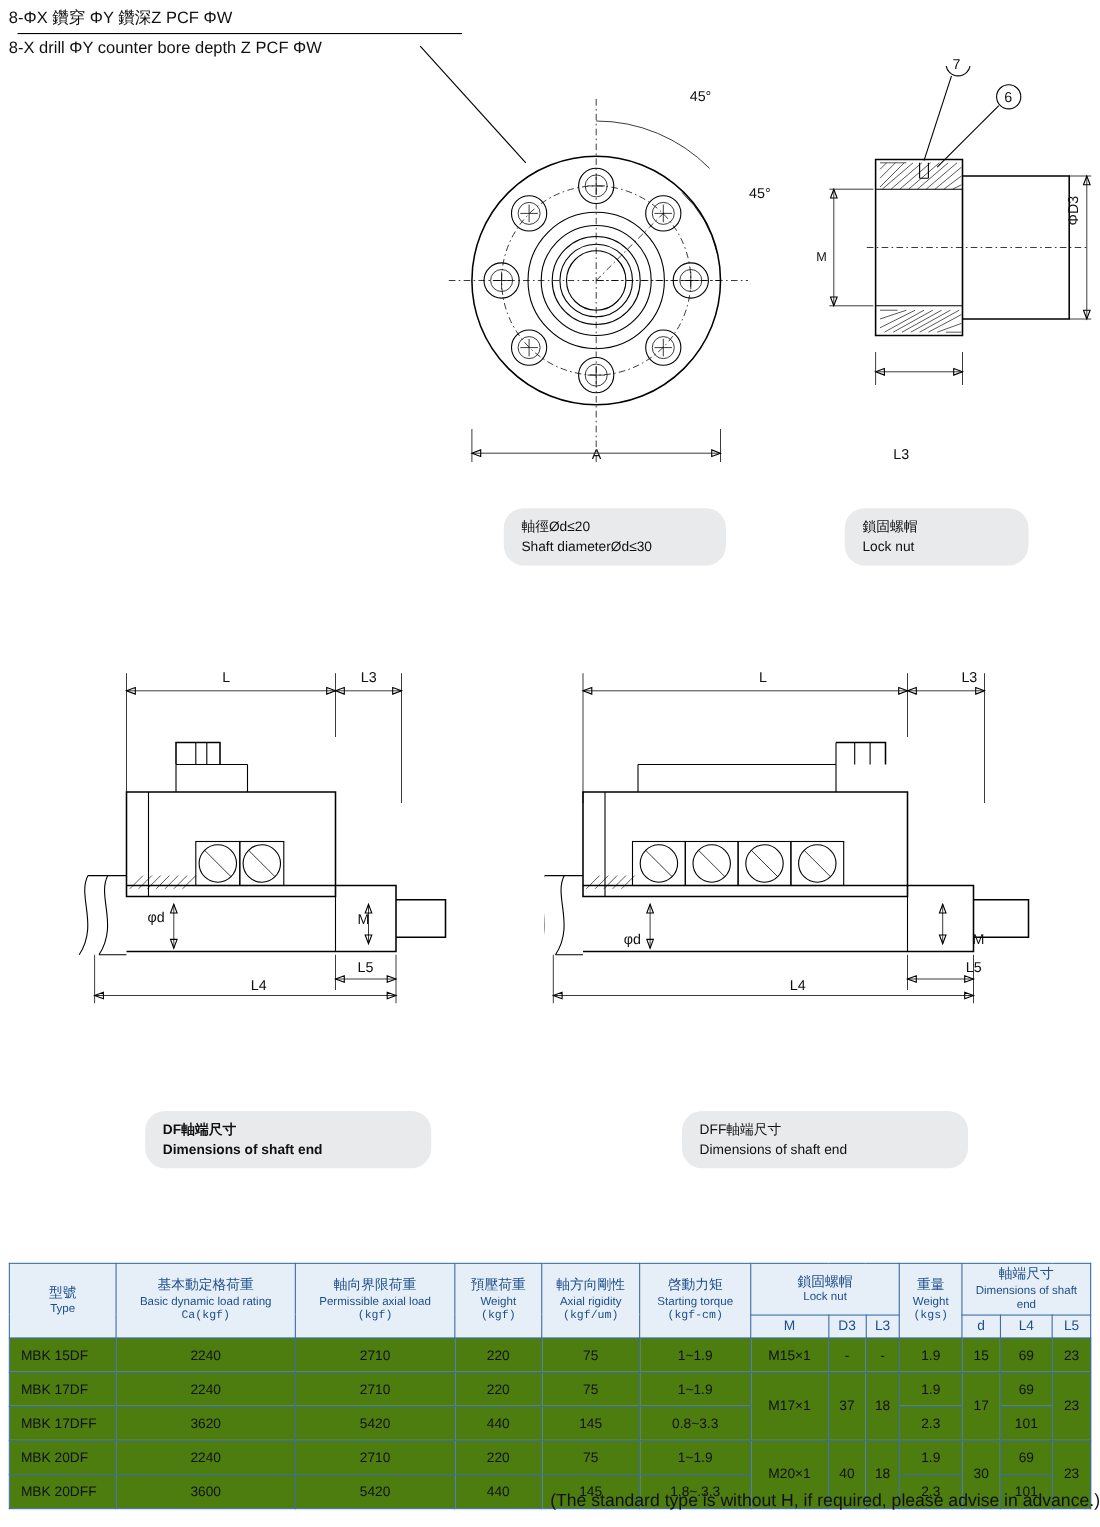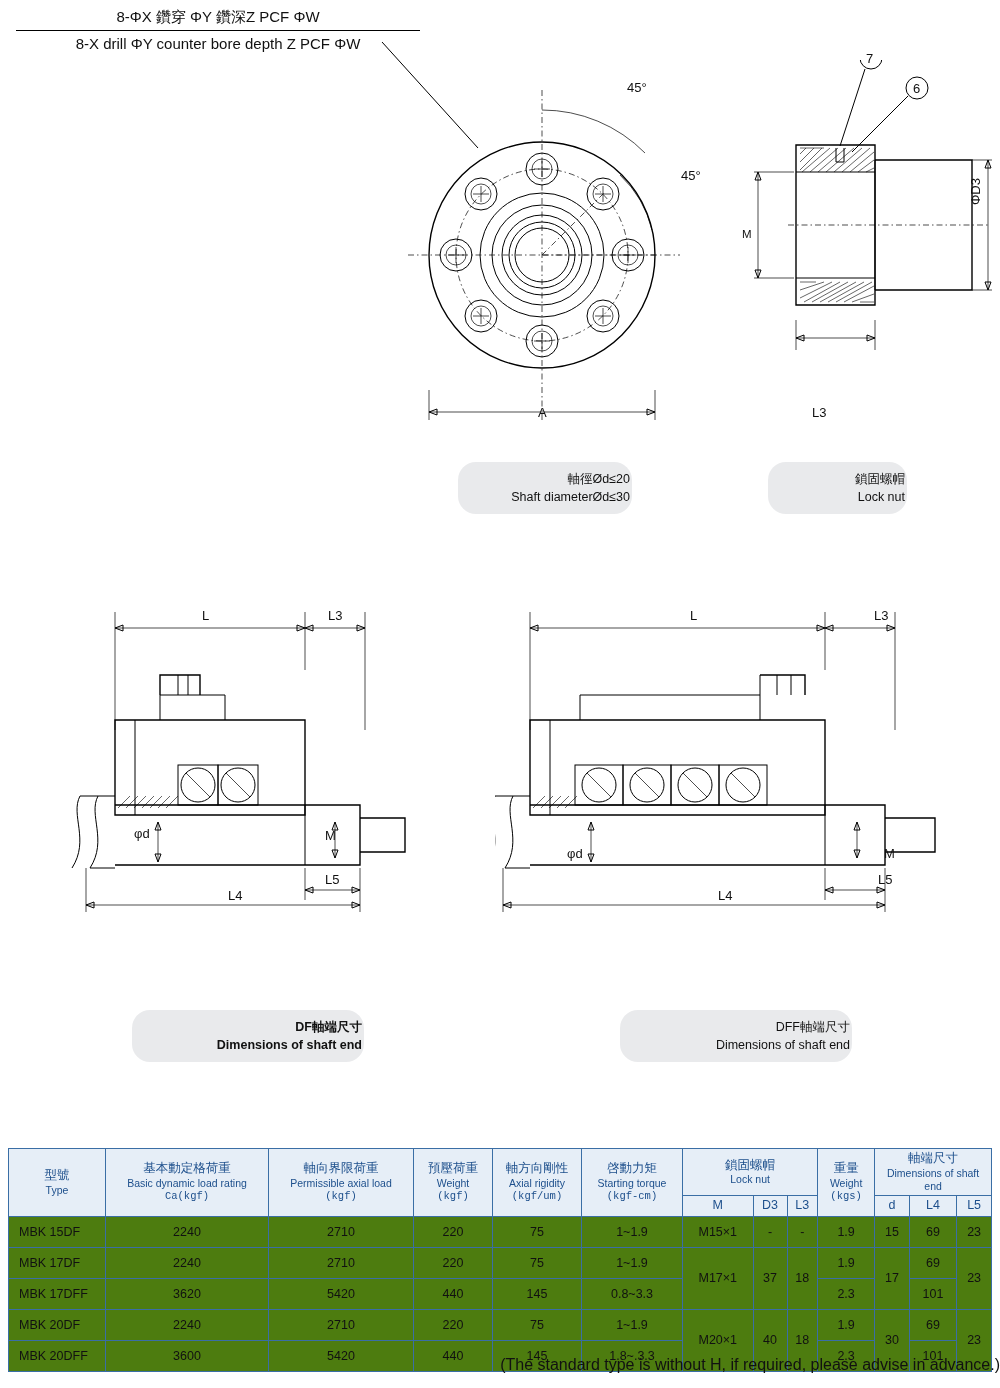--- a/index.html
+++ b/index.html
@@ -6,29 +6,29 @@
   body{
     width:1000px;height:1388px;position:relative;background:#ffffff;
     font-family:"Liberation Sans", sans-serif;color:#111;
   }
   .page{position:relative;width:1000px;height:1388px;overflow:hidden;}
 
   
   .abs{position:absolute;}
 
   
-  #callout{left:8px;top:6px;width:420px;text-align:center;line-height:1.45;}
+  #callout{left:8px;top:6px;width:420px;text-align:left;line-height:1.45;}
   #callout .l1{font-size:15px;}
   #callout .l2{font-size:15px;}
   #callout .rule{border-bottom:1px solid #000;width:404px;margin:2px 8px 2px 8px;height:0;}
 
   
   .pill{
-    background:#e9eaec;border-radius:18px;text-align:right;
-    font-size:12.5px;line-height:1.45;color:#111;padding:8px 2px;
+    background:#e9eaec;border-radius:18px;text-align:left;
+    font-size:12.5px;line-height:1.45;color:#111;padding:8px 16px;
   }
 
   
   .lbl{font-size:13px;color:#111;white-space:nowrap;}
   .lbl-s{font-size:11.5px;color:#111;white-space:nowrap;}
 
   
   #unit{position:absolute;left:0;top:1128px;width:985px;text-align:right;font-size:12px;}
   table{
     position:absolute;left:8px;top:1148px;border-collapse:collapse;

